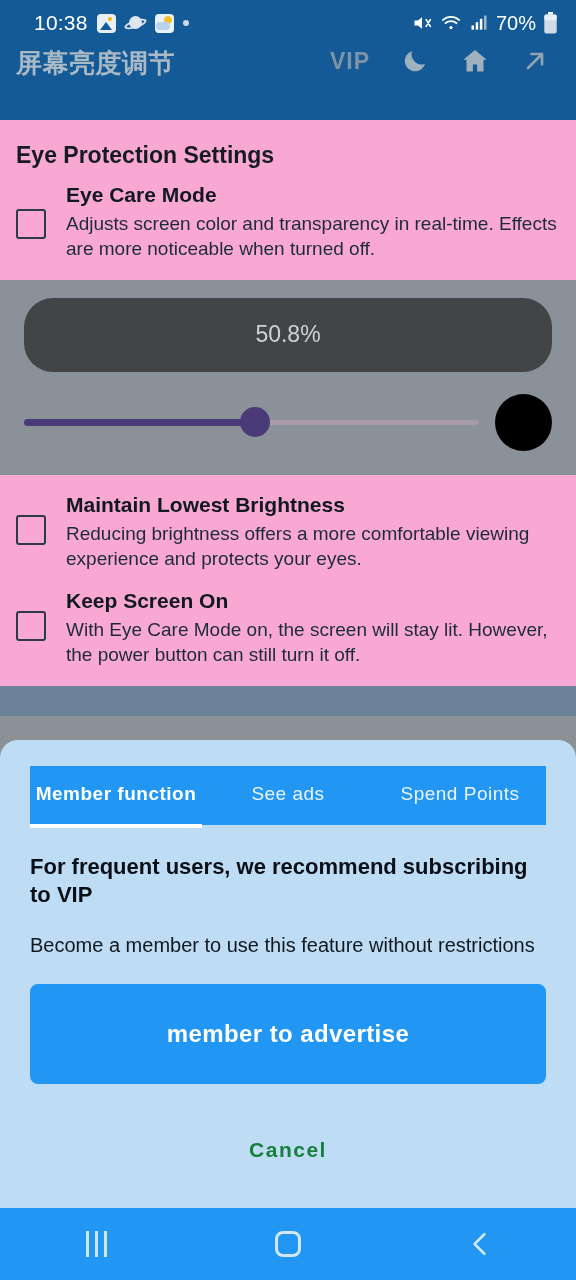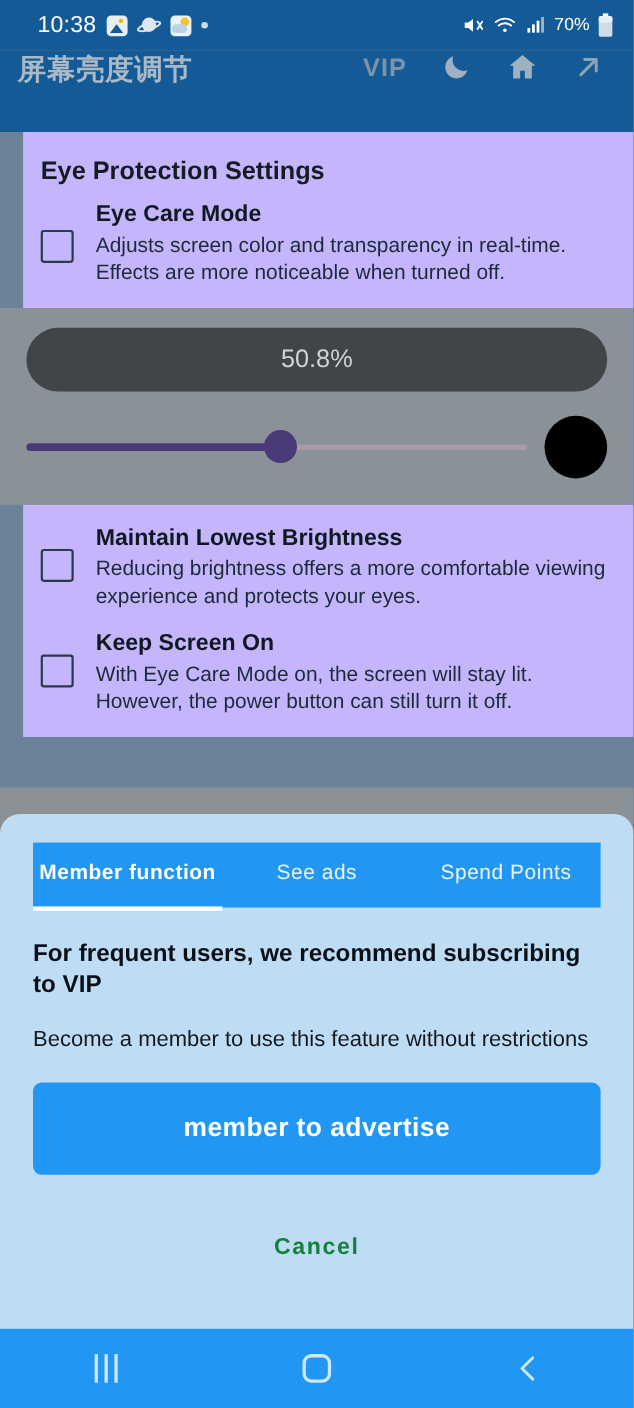--- a/index.html
+++ b/index.html
@@ -14,21 +14,21 @@
   
   .status-bar{
     height:46px; background:#145a96;
     display:flex; align-items:center; justify-content:space-between;
     padding:0 18px 0 34px;
   }
   .status-left{ display:flex; align-items:center; gap:9px; }
   .status-time{ color:#fff; font-size:21px; letter-spacing:.2px; }
   .status-right{ display:flex; align-items:center; gap:7px; }
   .sb-ico{ display:inline-flex; align-items:center; justify-content:center; }
-  .battery-text{ color:#fff; font-size:16px; }
+  .battery-text{ color:#fff; font-size:20px; }
 
   
   .icon-photo{
     width:19px;height:19px;border-radius:4px;background:#e9eef3;
     position:relative;overflow:hidden;
   }
   .icon-photo::before{
     content:"";position:absolute;left:3px;bottom:3px;width:0;height:0;
     border-left:6px solid transparent;border-right:6px solid transparent;
     border-bottom:8px solid #145a96;
@@ -66,37 +66,37 @@
   }
   .app-title{
     color:#a9b9c6; font-size:26px; font-weight:700; padding-left:16px;
     flex:0 0 auto; letter-spacing:.5px;
   }
   .app-actions{ margin-left:auto; display:flex; align-items:center; gap:30px; padding-right:26px; }
   .vip-label{ color:#7d93a8; font-size:23px; font-weight:600; letter-spacing:1px; }
   .act-ico{ width:30px;height:30px; display:inline-flex;align-items:center;justify-content:center; }
 
   
-  .section{ background:#c4b5fd;margin-left:21px; }
+  .section{ background:#f9a8d4; }
   .section-title{
     font-size:23px; font-weight:700; color:#141b21; padding:22px 16px 14px 16px;
   }
   .row{ display:flex; padding:0 16px 18px 16px; align-items:flex-start; }
   .cb{
     width:30px;height:30px;flex:0 0 30px;border:2.5px solid #2a3a47;border-radius:3px;
     background:transparent; margin-top:26px; margin-right:20px;
   }
   .row-body{ flex:1; }
   .row-title{ font-size:21px; font-weight:700; color:#101820; margin-bottom:4px; }
   .row-desc{ font-size:19px; line-height:1.33; color:#1b2b38; }
 
   
   .slider-panel{ background:#8a9199; padding:18px 0 24px 0; }
   .pct-pill{
-    margin:0 24px; height:58px; border-radius:29px; background:#414548;
+    margin:0 24px; height:74px; border-radius:29px; background:#414548;
     display:flex; align-items:center; justify-content:center;
   }
   .pct-text{ color:#cfd3d6; font-size:23px; }
   .slider-wrap{ display:flex; align-items:center; padding:22px 24px 0 24px; gap:16px; }
   .slider{ position:relative; flex:1; height:34px; }
   .track{
     position:absolute; top:50%; left:0; right:0; height:5px; margin-top:-2.5px;
     border-radius:3px; background:#a89aa6;
   }
   .track-fill{
@@ -127,21 +127,21 @@
     position:absolute; bottom:-3px; left:0; width:33.33%; height:4px; background:#ffffff;
   }
   .sheet-heading{
     font-size:22px; font-weight:700; color:#0b1016; line-height:1.3;
     padding:28px 30px 0 30px;
   }
   .sheet-sub{
     font-size:20px; color:#12181e; line-height:1.3; padding:22px 30px 0 30px;
   }
   .cta{
-    margin:26px 30px 0 30px; height:84px; background:#2196f3; border-radius:8px;
+    margin:26px 30px 0 30px; height:100px; background:#2196f3; border-radius:8px;
     display:flex; align-items:center; justify-content:center;
     color:#fff; font-size:24px; font-weight:700; letter-spacing:.4px; border:none; width:calc(100% - 60px);
     font-family:"Liberation Sans", sans-serif; cursor:pointer;
   }
   .cancel{
     text-align:center; color:#15803d; font-size:21px; font-weight:700;
     padding:54px 0 0 0; letter-spacing:1.5px;
   }
 
   

